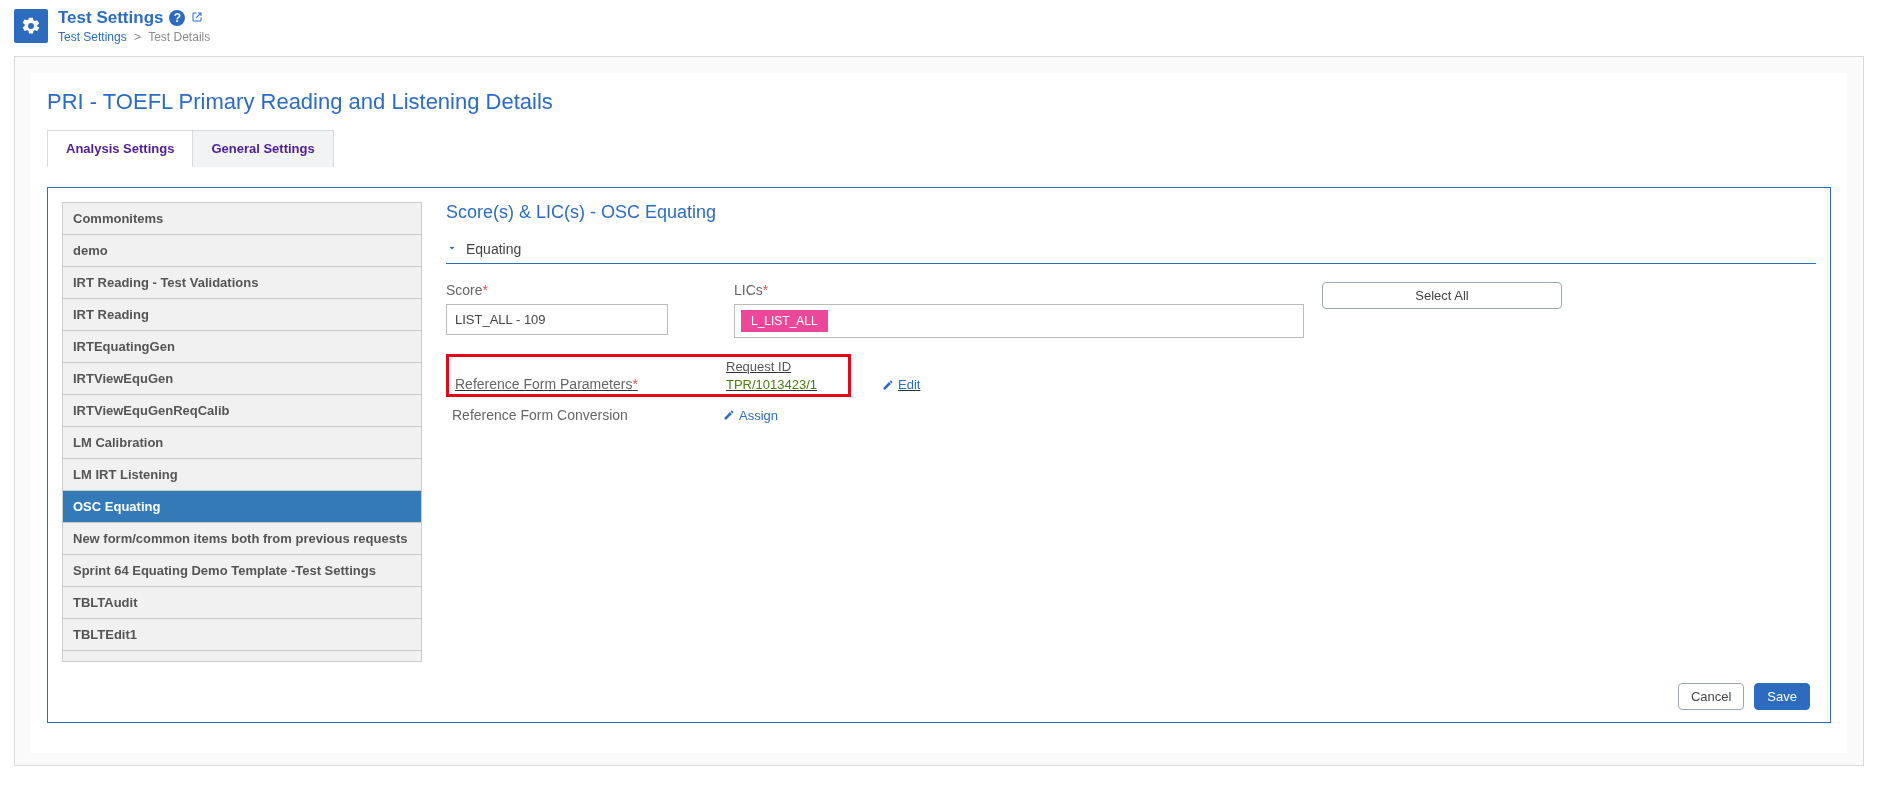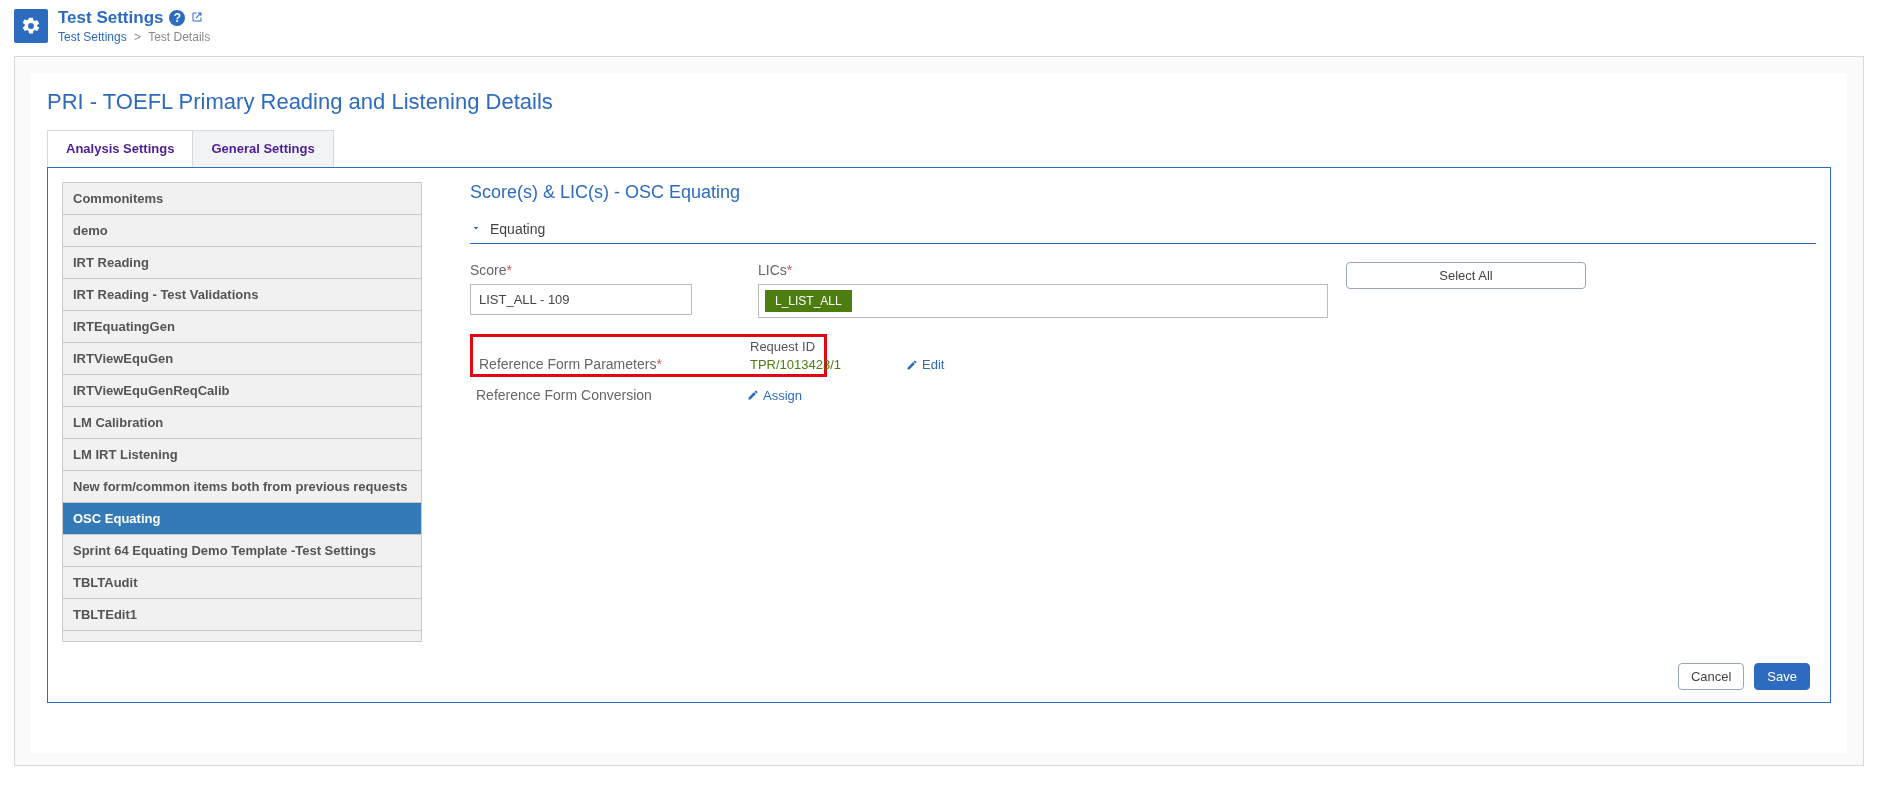--- a/index.html
+++ b/index.html
@@ -86,22 +86,23 @@
     top: 1px;
   }
   .tab.active { background: #fff; border-bottom: 1px solid #fff; }
   .tab + .tab { border-left: none; }
 
   .tab-body {
     border: 1px solid #2d6bbf;
     padding: 14px 14px 60px 14px;
     min-height: 500px;
     display: flex;
-    gap: 44px;
+    gap: 20px;
     position: relative;
+    margin-top: 20px;
   }
 
   
   .sidebar-wrap { position: relative; width: 364px; }
   .sidebar {
     width: 360px;
     height: 460px;
     overflow-y: scroll;
     border: 1px solid #ccc;
     background: #fff;
@@ -160,21 +161,21 @@
     color: #444;
     background: #fff;
   }
   .chip-input {
     width: 570px;
     display: flex; align-items: center;
     padding: 4px 6px;
     min-height: 34px;
   }
   .chip {
-    background: #4d7c0f;
+    background: #ec4899;
     color: #fff;
     padding: 4px 10px;
     font-size: 12px;
     border-radius: 0;
   }
   .select-all-wrap { display: flex; justify-content: flex-end; padding-top:0; }
   .btn {
     border: 1px solid #9aa6b2;
     background: #fff;
     color: #444;
@@ -194,21 +195,22 @@
     margin-top: 16px;
   }
   .highlight {
     border: 3px solid #e30613;
     padding: 2px 10px 2px 6px;
     display: grid;
     grid-template-columns: 265px 150px auto;
     align-items: end;
     column-gap: 6px;
     row-gap: 2px;
-    width: 357px;
+    width: 405px;
+    text-decoration: underline;
   }
   .ref-label { color: #666; font-size: 14px; }
   .req-id-label { color: #555; font-size: 13px; }
   .req-id-val { color: #4d7c0f; font-size: 13px; }
   .edit-link { color: #2d6bbf; font-size: 13px; display: inline-flex; align-items: center; gap: 4px; cursor: pointer; }
   .edit-link svg { fill: #2d6bbf; }
 
   .ref-row2 {
     display: grid;
     grid-template-columns: 265px auto;
@@ -263,29 +265,29 @@
       <div class="tab active">Analysis Settings</div>
       <div class="tab">General Settings</div>
     </div>
 
     <div class="tab-body">
 
       <div class="sidebar-wrap">
         <div class="sidebar" id="sidebar">
             <div class="sidebar-item">Commonitems</div>
             <div class="sidebar-item">demo</div>
+            <div class="sidebar-item">IRT Reading - Test Validations</div>
             <div class="sidebar-item">IRT Reading</div>
-            <div class="sidebar-item">IRT Reading - Test Validations</div>
             <div class="sidebar-item">IRTEquatingGen</div>
             <div class="sidebar-item">IRTViewEquGen</div>
             <div class="sidebar-item">IRTViewEquGenReqCalib</div>
             <div class="sidebar-item">LM Calibration</div>
             <div class="sidebar-item">LM IRT Listening</div>
+            <div class="sidebar-item selected">OSC Equating</div>
             <div class="sidebar-item">New form/common items both from previous requests</div>
-            <div class="sidebar-item selected">OSC Equating</div>
             <div class="sidebar-item">Sprint 64 Equating Demo Template -Test Settings</div>
             <div class="sidebar-item">TBLTAudit</div>
             <div class="sidebar-item">TBLTEdit1</div>
             <div class="sidebar-item">TBLTEdit2</div>
           </div>
       </div>
 
       <div class="right-pane">
         <div class="section-title">Score(s) &amp; LIC(s) - OSC Equating</div>
 

